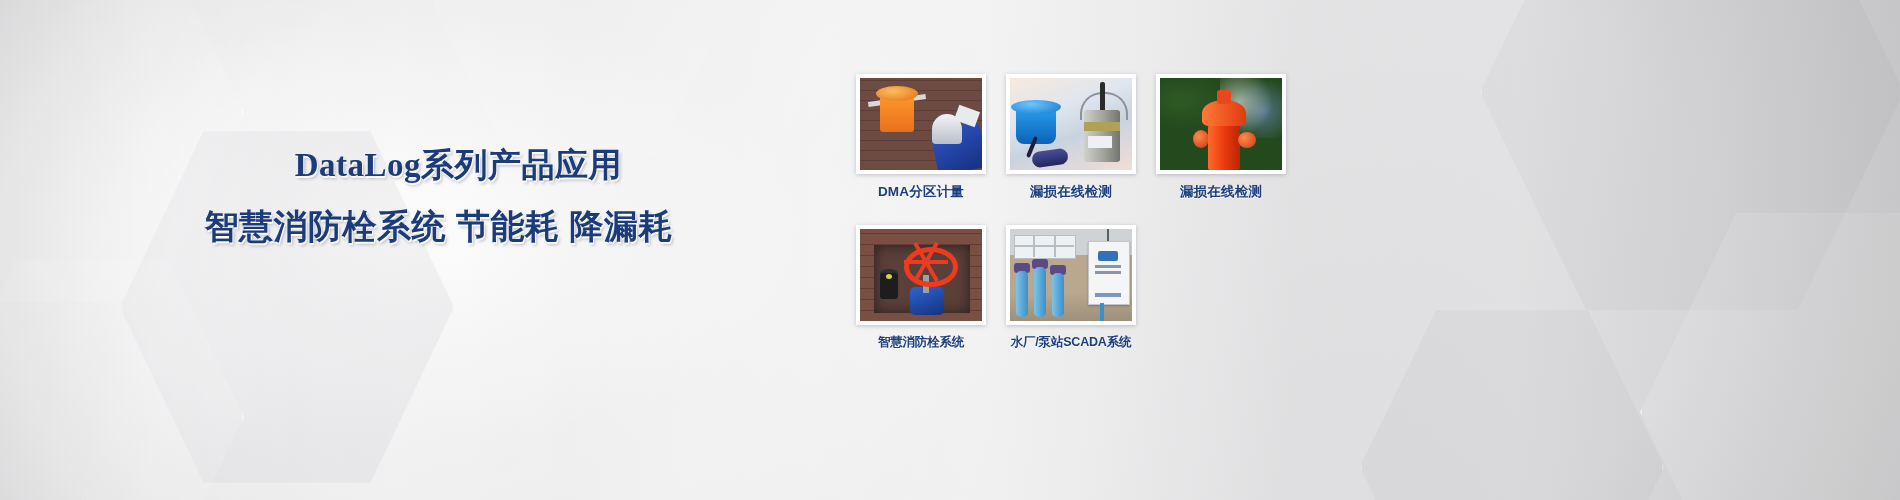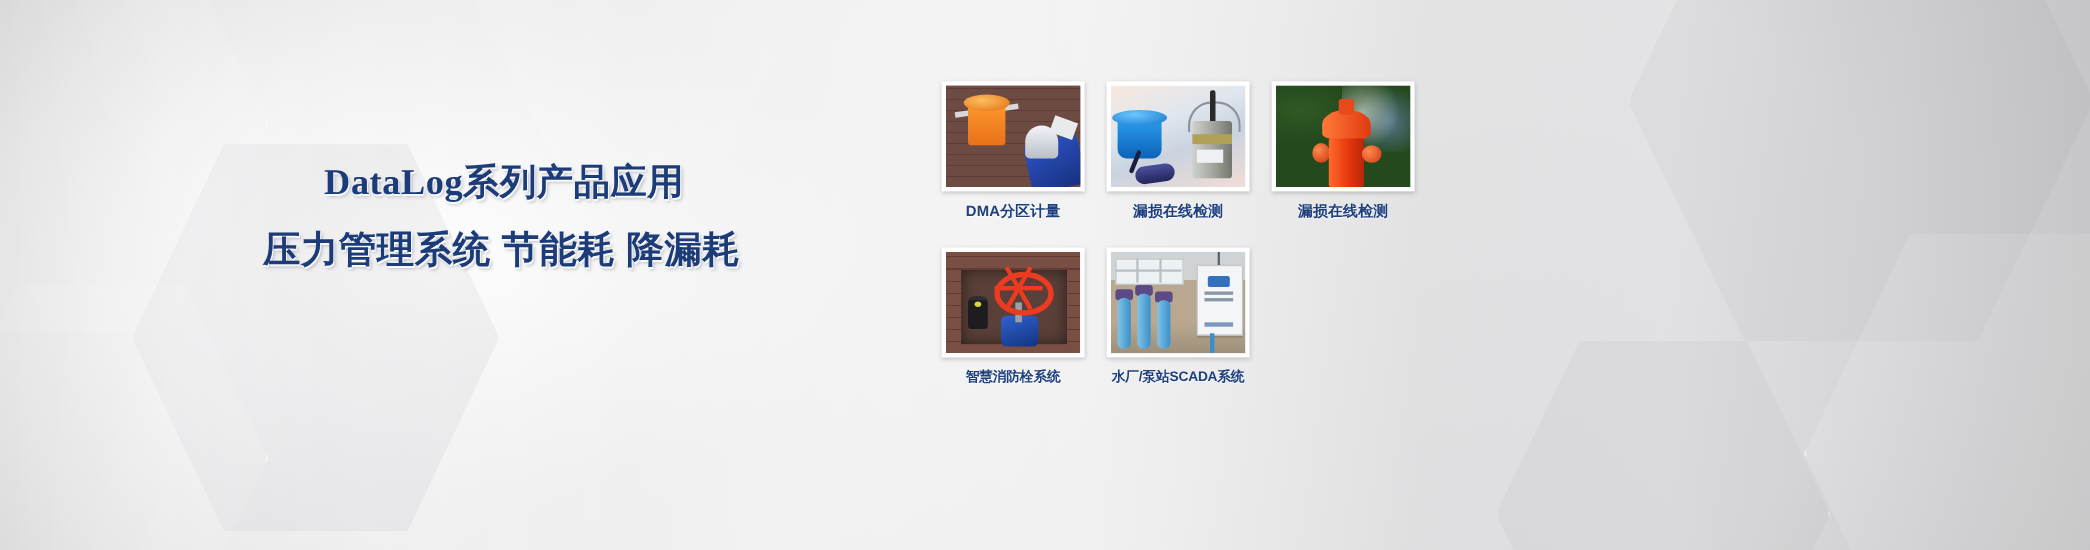--- a/index.html
+++ b/index.html
@@ -215,21 +215,21 @@
     <div class="hex d" style="left:1480px;top:-140px;width:420px;height:460px;"></div>
     <div class="hex" style="left:1640px;top:200px;width:380px;height:420px;"></div>
     <div class="hex d" style="left:1360px;top:300px;width:300px;height:330px;"></div>
     <div class="hex" style="left:430px;top:-170px;width:300px;height:330px;"></div>
   </div>
   <div class="bands"></div>
   <div class="vignette"></div>
 
   <div class="headline">
     <div class="hl-line hl-1"><span>DataLog</span><span class="cn">系列产品应用</span></div>
-    <div class="hl-line hl-2">压力管理系统  节能耗  降漏耗</div>
+    <div class="hl-line hl-2">智慧消防栓系统  节能耗  降漏耗</div>
   </div>
 
   <div class="grid">
 
     <div class="row">
 
       <div class="card">
         <div class="thumb">
           <div class="pic brick">
             <div class="sh p1-bar"></div>

